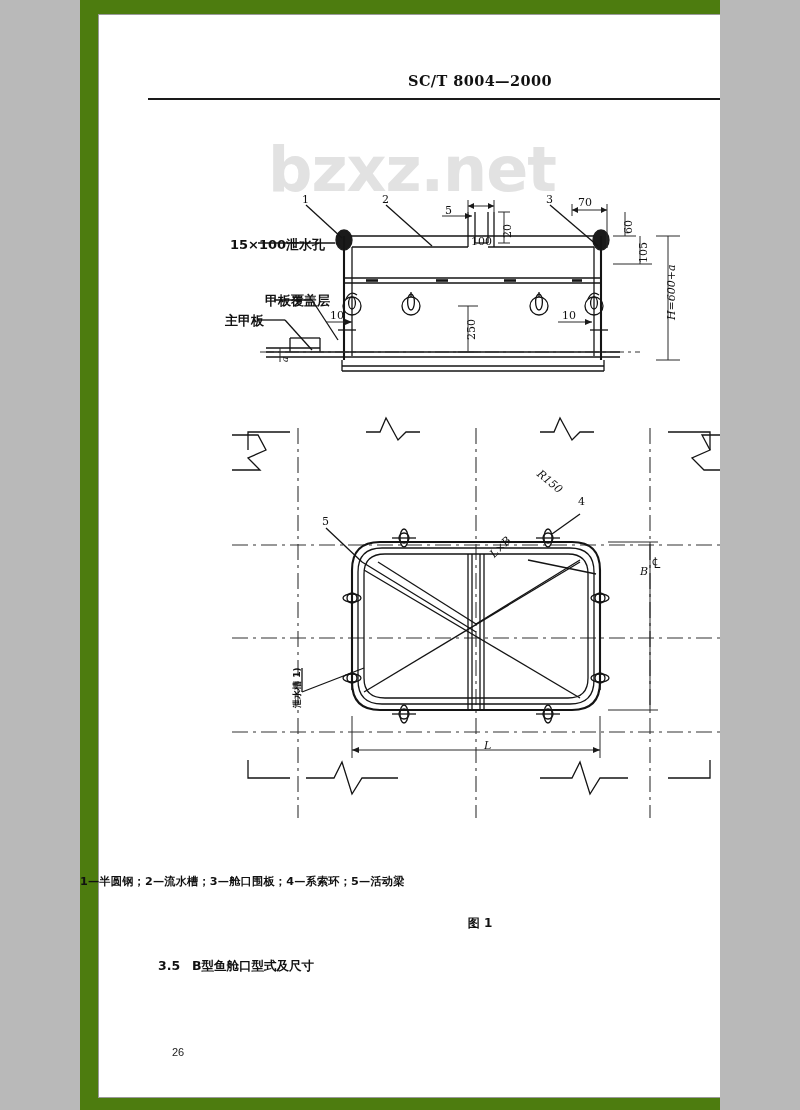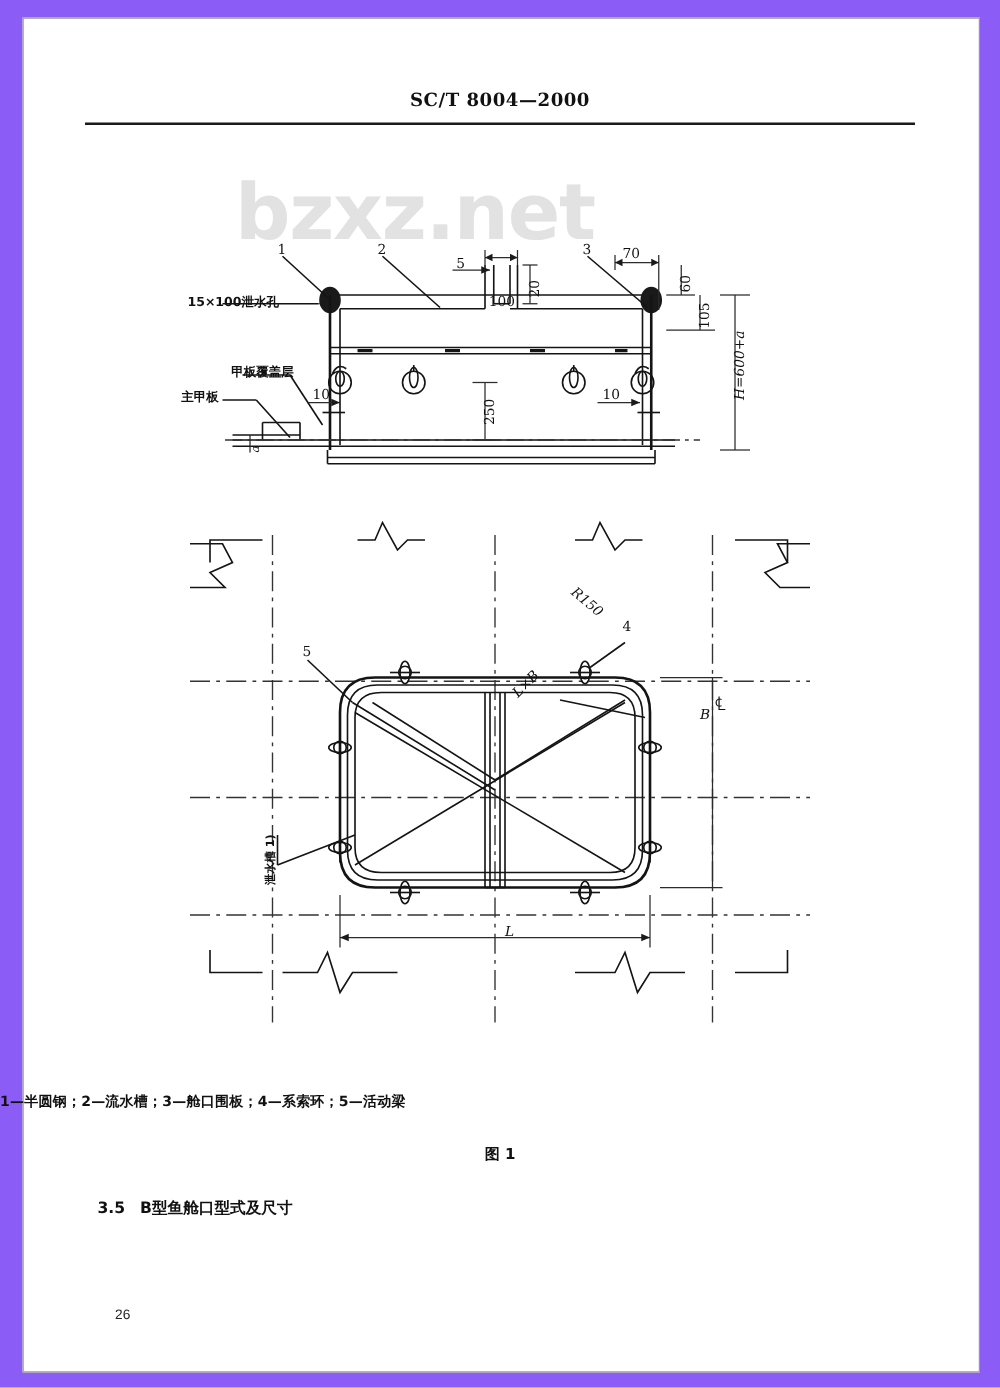--- a/index.html
+++ b/index.html
@@ -1,18 +1,18 @@
 <!DOCTYPE html>
 <html><head>
 <meta charset="utf-8">
 <style>
   html,body{margin:0;padding:0;background:#b9b9b9;}
   body{font-family:"DejaVu Sans","Liberation Sans",sans-serif;}
   #page{
-    position:relative;width:800px;height:1110px;background:#8b5cf6;
+    position:relative;width:640px;height:1110px;background:#4d7c0f;
     margin:0 auto;overflow:hidden;
   }
   
   #sheet{
     position:absolute;left:18px;top:14px;width:764px;height:1082px;
     border:1px solid #9a9a9a;background:#ffffff;
   }
 
   
   #hdr{
@@ -24,21 +24,21 @@
 
   
   #wm{
     position:absolute;left:188px;top:133px;width:430px;
     font-family:"DejaVu Sans","Liberation Sans",sans-serif;
     font-size:62px;font-weight:bold;color:#e2e2e2;letter-spacing:-1px;
     user-select:none;
   }
   .lbl-cn{
     position:absolute;font-family:"DejaVu Sans","Liberation Sans",sans-serif;
-    font-size:10px;font-weight:bold;color:#111;white-space:nowrap;line-height:1;
+    font-size:13px;font-weight:bold;color:#111;white-space:nowrap;line-height:1;
   }
   .num{
     position:absolute;font-family:"DejaVu Serif","Liberation Serif",serif;
     font-size:11px;color:#111;white-space:nowrap;line-height:1;
   }
   .rot90{transform:rotate(-90deg);transform-origin:left top;}
   .ital{font-style:italic;}
 
   svg{position:absolute;left:0;top:0;overflow:visible;}
   svg line,svg path,svg polyline,svg circle,svg rect,svg ellipse{

